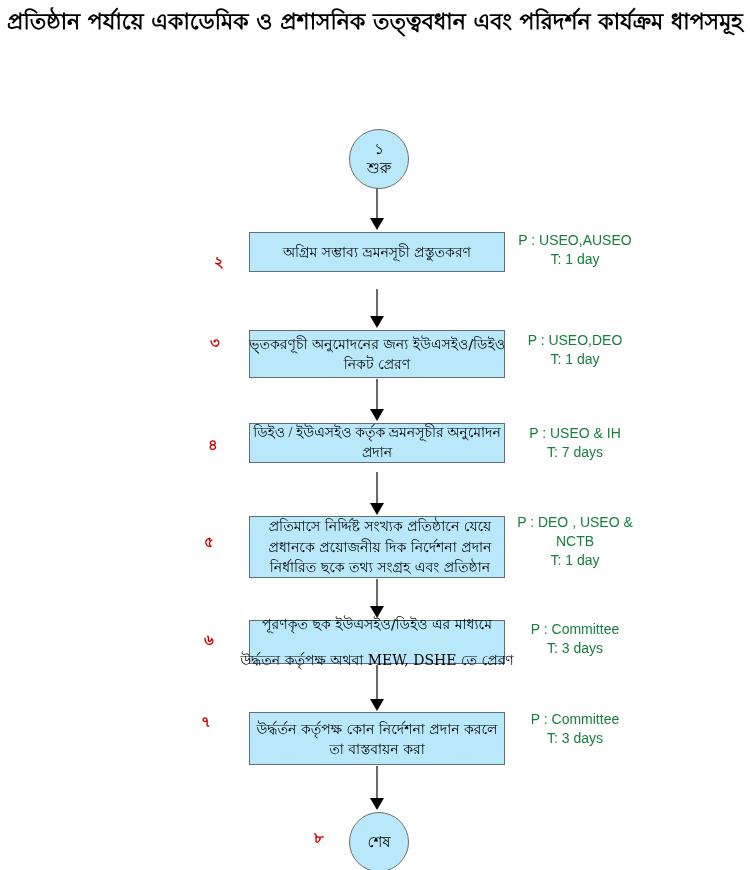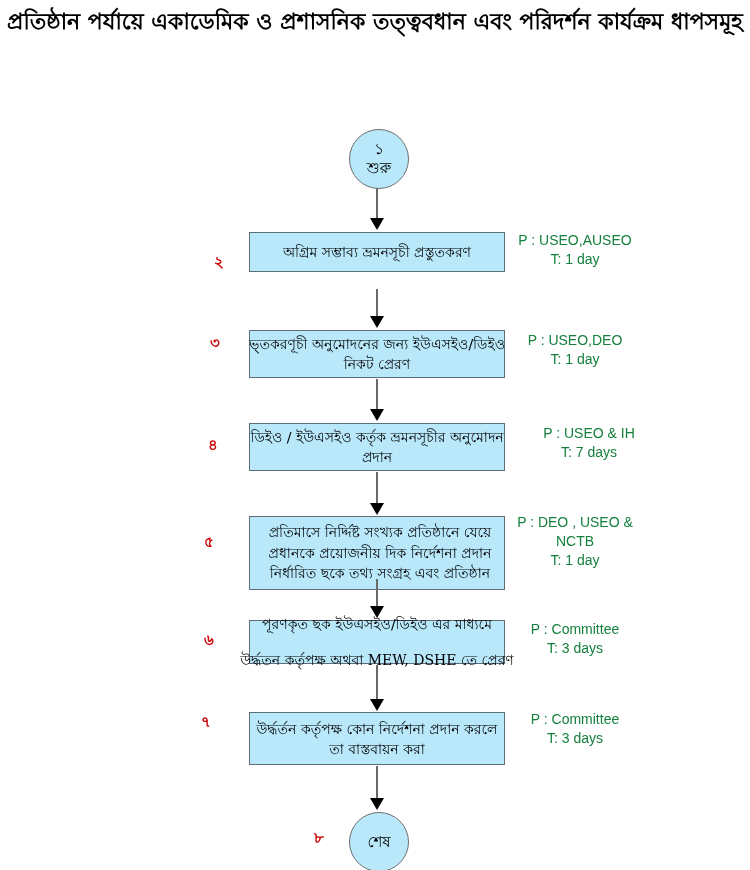--- a/index.html
+++ b/index.html
@@ -133,36 +133,36 @@
     <div>P : USEO,DEO</div>
     <div>T: 1 day</div>
   </div>
 
   <div class="arrow" style="top:379px; height:42px;">
     <div class="shaft"></div>
     <div class="head"></div>
   </div>
 
   <div class="step-num" style="left:208px; top:433px;">৪</div>
-  <div class="step-box" style="top:423px; height:48px;">
+  <div class="step-box" style="top:423px; height:40px;font-family:Liberation Serif, serif;">
     <div class="ln">ডিইও / ইউএসইও কর্তৃক ভ্রমনসূচীর অনুমোদন</div>
     <div class="ln">প্রদান</div>
   </div>
-  <div class="annot" style="top:424px;padding-left:14px;">
+  <div class="annot" style="top:424px;">
     <div>P : USEO &amp; IH</div>
     <div>T: 7 days</div>
   </div>
 
   <div class="arrow" style="top:472px; height:43px;">
     <div class="shaft"></div>
     <div class="head"></div>
   </div>
 
   <div class="step-num" style="left:204px; top:530px;">৫</div>
-  <div class="step-box" style="top:516px; height:74px; line-height:20.5px;padding-left:6px;">
+  <div class="step-box" style="top:516px; height:62px; line-height:20.5px;padding-left:6px;">
     <div class="ln">প্রতিমাসে নির্দ্দিষ্ট সংখ্যক প্রতিষ্ঠানে যেয়ে</div>
     <div class="ln">প্রধানকে প্রয়োজনীয় দিক নির্দেশনা প্রদান</div>
     <div class="ln">নির্ধারিত ছকে তথ্য সংগ্রহ এবং প্রতিষ্ঠান</div>
   </div>
   <div class="annot" style="top:513px;">
     <div>P : DEO , USEO &amp;</div>
     <div>NCTB</div>
     <div>T: 1 day</div>
   </div>
 

